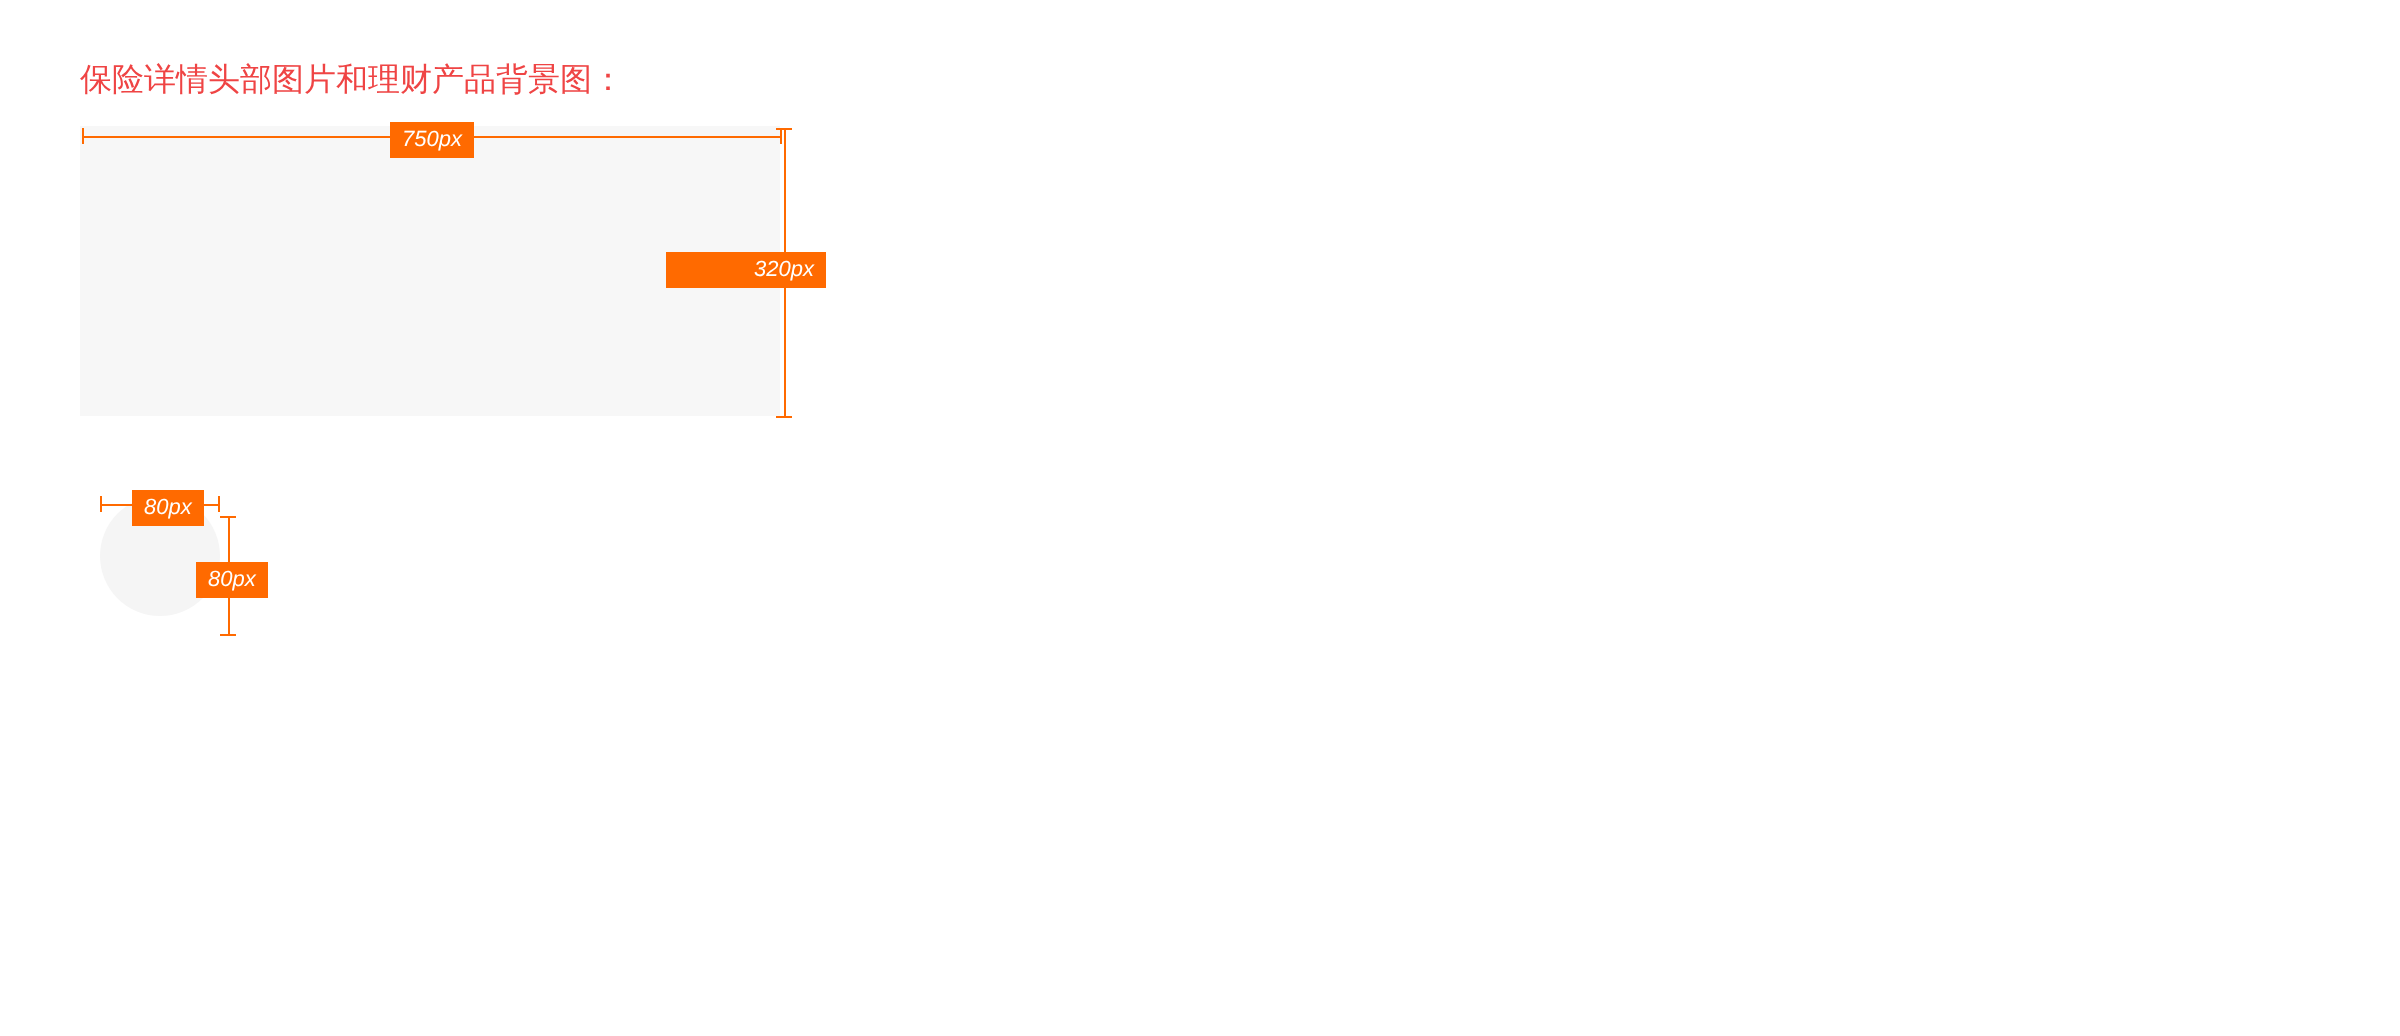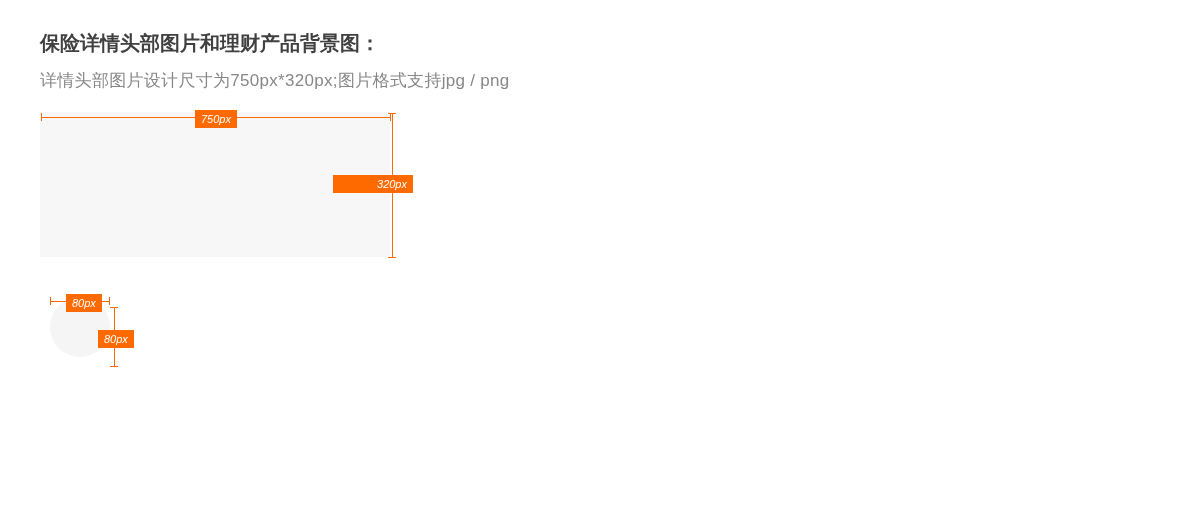--- a/index.html
+++ b/index.html
@@ -11,23 +11,23 @@
       font-family: -apple-system, BlinkMacSystemFont, "PingFang SC", "Hiragino Sans GB", "Microsoft YaHei", sans-serif;
       background: #ffffff;
       padding: 30px 40px;
       width: 1200px;
       height: 518px;
     }
     .section {
       margin-bottom: 40px;
     }
     .section-title {
-      font-size: 20px;
-      font-weight: 700;
-      color: #404040;
+      font-size: 16px;
+      font-weight: 400;
+      color: #ef4444;
       margin-bottom: 12px;
     }
     .section-desc {
       font-size: 17px;
       color: #888888;
       margin-bottom: 20px;
       letter-spacing: 0.3px;
     }
     .spec-diagram {
       position: relative;
@@ -136,21 +136,20 @@
     .avatar-right-label {
       top: 33px;
       left: 58px;
     }
   </style>
 </head>
 <body>
 
 <div class="section">
   <h3 class="section-title">保险详情头部图片和理财产品背景图：</h3>
-  <p class="section-desc">详情头部图片设计尺寸为750px*320px;图片格式支持jpg / png</p>
   <div class="spec-diagram">
     <div class="spec-rect large">
       <div class="dim-line-h large-top-line"></div>
       <div class="dim-label large-top-label">750px</div>
       <div class="dim-line-v large-right-line"></div>
       <div class="dim-label large-right-label">320px</div>
     </div>
   </div>
 </div>
 

